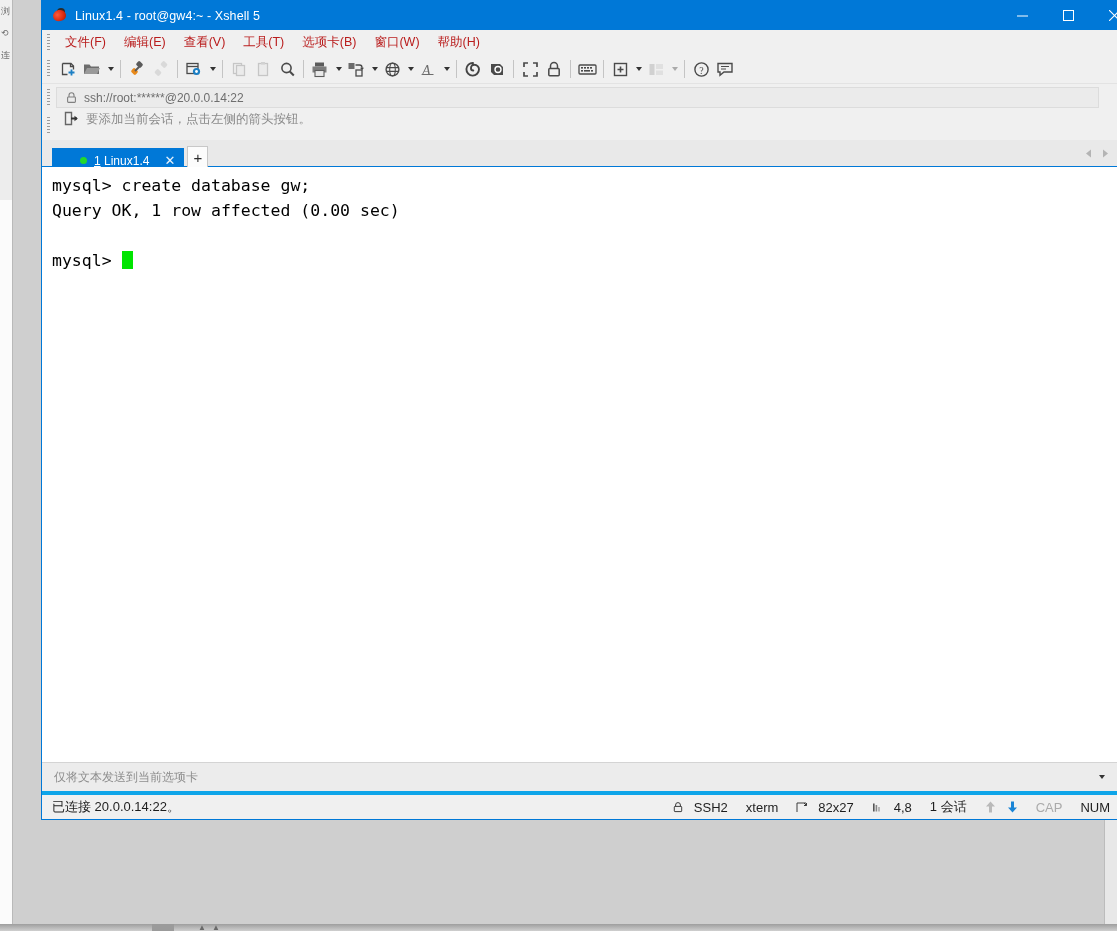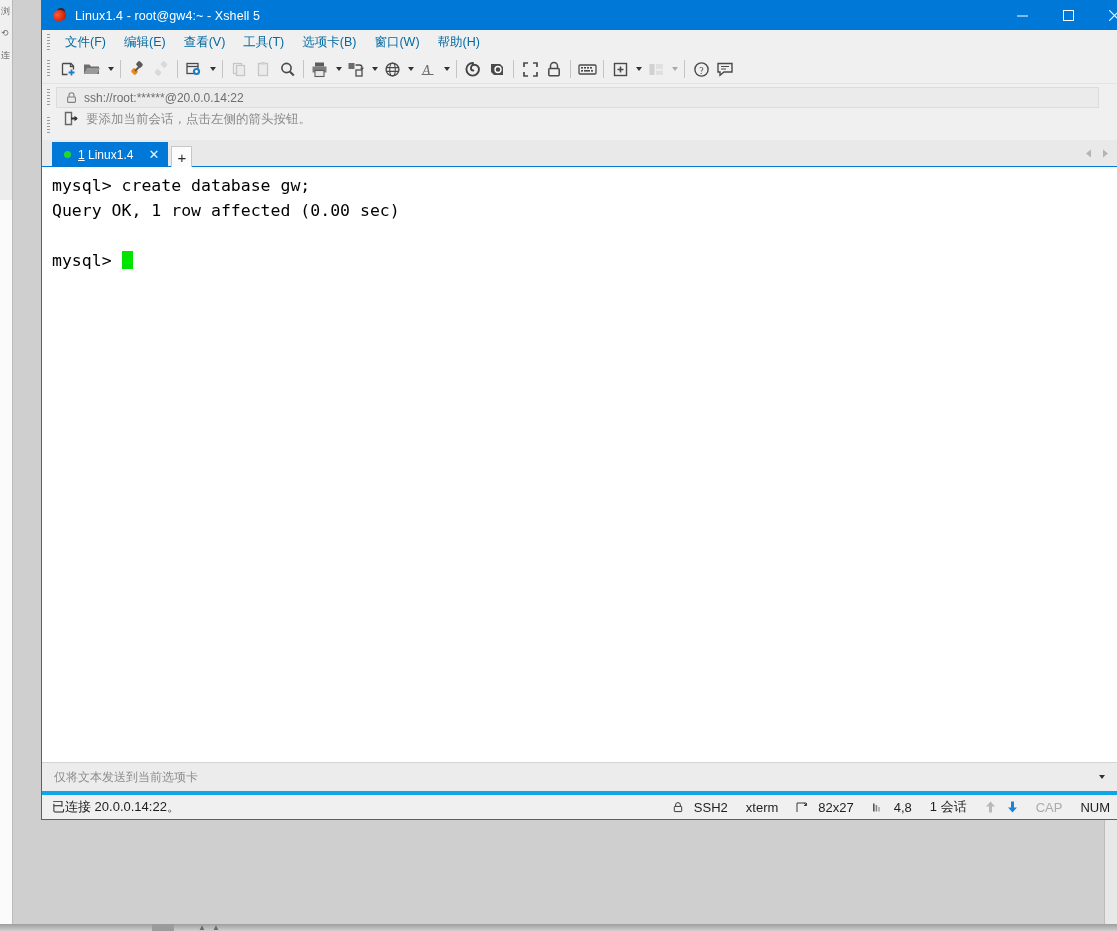--- a/index.html
+++ b/index.html
@@ -63,21 +63,21 @@
   
   .menubar {
     height: 25px; background: #f0f0f0; display: flex; align-items: center;
     padding-left: 14px; flex: 0 0 auto; position: relative;
   }
   .menubar::before {
     content:""; position:absolute; left:5px; top:4px; width:3px; height:17px;
     background-image: repeating-linear-gradient(to bottom,#9a9a9a 0 1px, transparent 1px 3px);
   }
   .menu-item {
-    font-size: 12.5px; color: #0369a1; padding: 3px 9px; white-space: nowrap;
+    font-size: 12.5px; color: #b91c1c; padding: 3px 9px; white-space: nowrap;
   }
   
   .toolbar {
     height: 28px; background: #f0f0f0; display: flex; align-items: center;
     padding-left: 14px; flex: 0 0 auto; position: relative;
     border-bottom: 1px solid #e3e3e3;
   }
   .toolbar::before {
     content:""; position:absolute; left:5px; top:5px; width:3px; height:18px;
     background-image: repeating-linear-gradient(to bottom,#9a9a9a 0 1px, transparent 1px 3px);
@@ -115,21 +115,21 @@
   }
   .hint-icon { margin: 0 7px 0 8px; display:flex; align-items:center;}
   .hint-text { font-size: 12.5px; color: #8a8a8a; }
   
   .tabbar {
     height: 26px; background:#e9e9e9; display:flex; align-items:flex-end; flex:0 0 auto;
     border-bottom: 1px solid #0078d7; padding-left: 10px; position:relative;
   }
   .tab {
     height: 25px; background:#0078d7; color:#fff; display:flex; align-items:center;
-    padding: 0 6px 0 12px; font-size: 12px; position:relative; top:1px;
+    padding: 0 6px 0 28px; font-size: 12px; position:relative; top:7px;
   }
   .tab-dot { width:7px;height:7px;border-radius:50%;background:#23d82c;margin-right:7px;flex:0 0 auto;}
   .tab-label { white-space:nowrap; }
   .tab-label .num { text-decoration: underline; }
   .tab-close { margin-left:12px; font-size:13px; color:#e8f2fb; line-height:1; padding:0 3px;}
   .tab-add {
     width: 21px; height: 21px; background:#fcfcfc; border:1px solid #c8c8c8; border-bottom:none;
     display:flex;align-items:center;justify-content:center; margin-left:3px;
     font-size:15px; color:#2b2b2b; position:relative; top:1px; box-sizing:border-box;
   }

